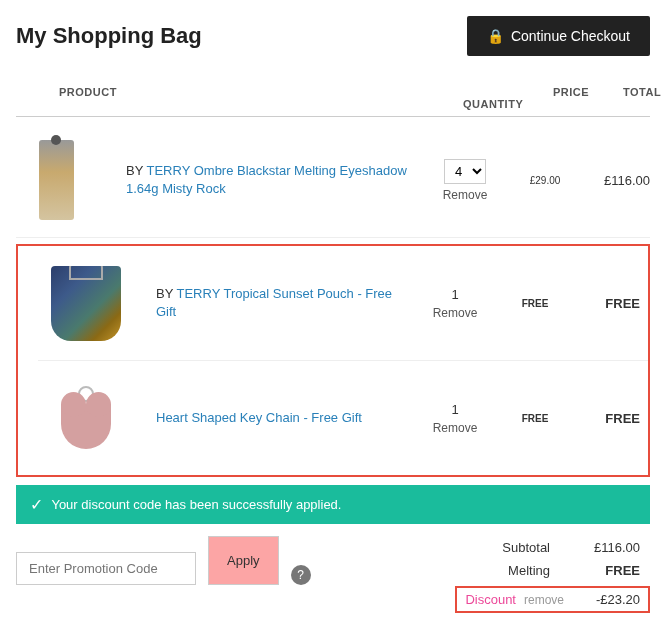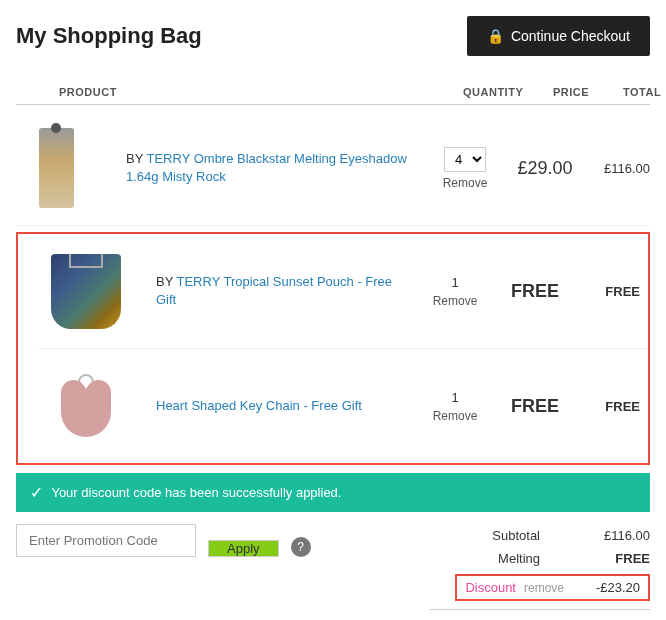--- a/index.html
+++ b/index.html
@@ -45,21 +45,21 @@
       margin-bottom: 6px;
     }
     .table-header span {
       font-size: 11px;
       font-weight: bold;
       color: #555;
       letter-spacing: 0.5px;
       text-transform: uppercase;
       padding-left: 43px;
     }
-    .col-qty { text-align: center; }
+    .col-qty { text-align: center; margin-top: 12px; }
     .col-price { text-align: center; }
     .col-total { text-align: right; }
 
     
     .product-row {
       display: grid;
       grid-template-columns: 110px 1fr 90px 70px 70px;
       align-items: center;
       padding: 12px 0;
       border-bottom: 1px solid #eee;
@@ -92,21 +92,21 @@
       font-size: 13px;
       cursor: pointer;
       background: #fff;
     }
     .remove-link {
       color: #555;
       font-size: 12px;
       cursor: pointer;
       text-decoration: none;
     }
-    .price-cell { text-align: center; font-size: 18px; }
+    .price-cell { text-align: center; font-size: 10px; }
     .total-cell { text-align: right; font-size: 13px; }
     .free-text { color: #333; font-weight: bold; }
 
     
     .free-gift-section {
       border: 2px solid #e74c3c;
       margin: 6px 0;
       padding-left: 20px;
     }
     .free-gift-row {
@@ -149,22 +149,22 @@
     }
     .promo-input {
       border: 1px solid #ccc;
       padding: 8px 12px;
       font-size: 13px;
       width: 180px;
       color: #999;
     }
     .apply-btn {
       border: 1px solid #ccc;
-      background: #84cc16;
-      padding: 0 18px;
+      background: #fca5a5;
+      padding: 16px 18px;
       font-size: 13px;
       cursor: pointer;
       color: #333;
     }
     .help-icon {
       width: 20px;
       height: 20px;
       border-radius: 50%;
       background: #777;
       color: #fff;
@@ -179,21 +179,21 @@
       color: #555;
       margin-top: 6px;
     }
 
     
     .order-summary {
       margin-top: 12px;
     }
     .summary-row {
       display: flex;
-      justify-content: space-between;
+      justify-content: center;
       gap: 0;
       padding: 4px 0;
     }
     .summary-label {
       width: 120px;
       text-align: right;
       font-size: 13px;
       color: #333;
       padding-right: 10px;
     }

